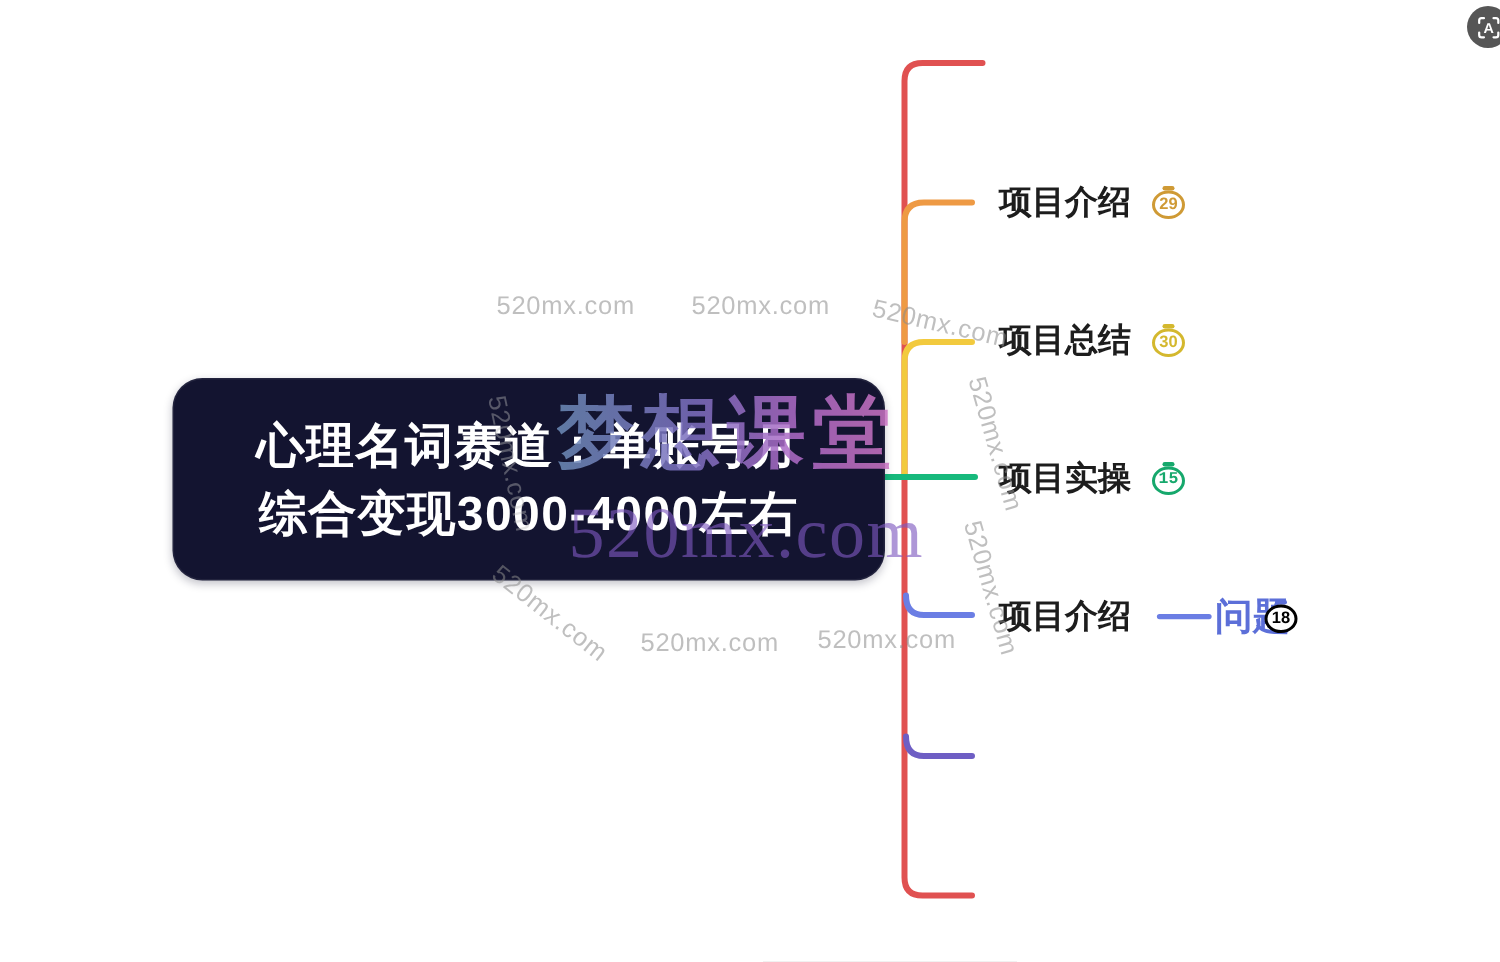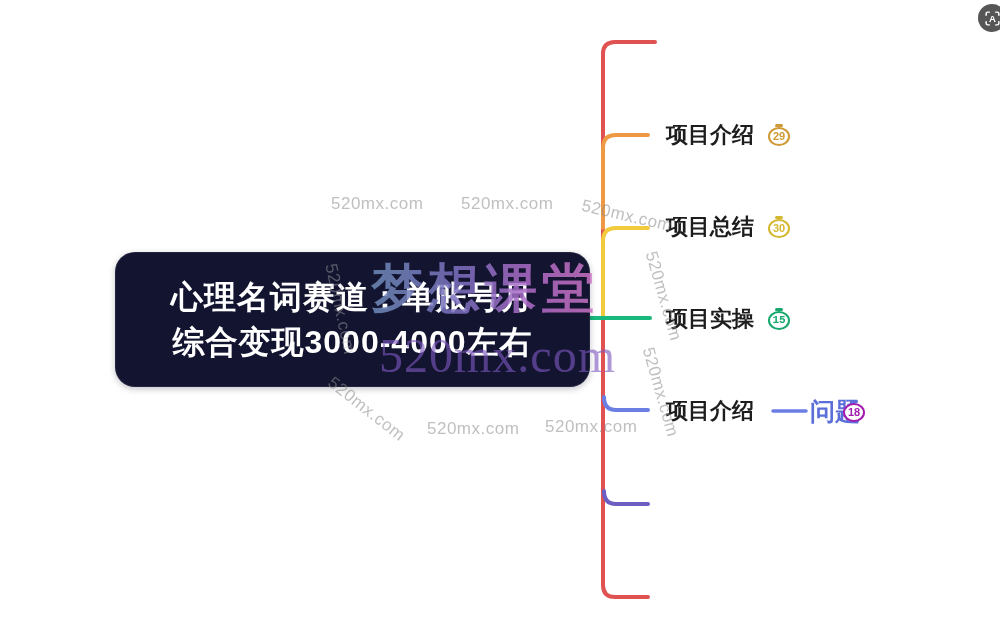--- a/index.html
+++ b/index.html
@@ -118,21 +118,21 @@
     <span class="ring">29</span>
   </div>
   <div class="badge b2" style="color: rgb(212, 184, 46);">
     <span class="stub" style="background: rgb(212, 184, 46);"></span>
     <span class="ring">30</span>
   </div>
   <div class="badge b3" style="color: rgb(22, 168, 108);">
     <span class="stub" style="background: rgb(22, 168, 108);"></span>
     <span class="ring">15</span>
   </div>
-  <div class="badge b4" style="color: #a21caf;">
+  <div class="badge b4" style="color: #000000;">
     <span class="stub" style="background: rgb(92, 111, 216);"></span>
     <span class="ring">18</span>
   </div>
 
   <div class="wm wm1">520mx.com</div>
   <div class="wm wm2">520mx.com</div>
   <div class="wm wm3">520mx.com</div>
   <div class="wm wm4">520mx.com</div>
   <div class="wm wm5">520mx.com</div>
   <div class="wm wm6">520mx.com</div>

